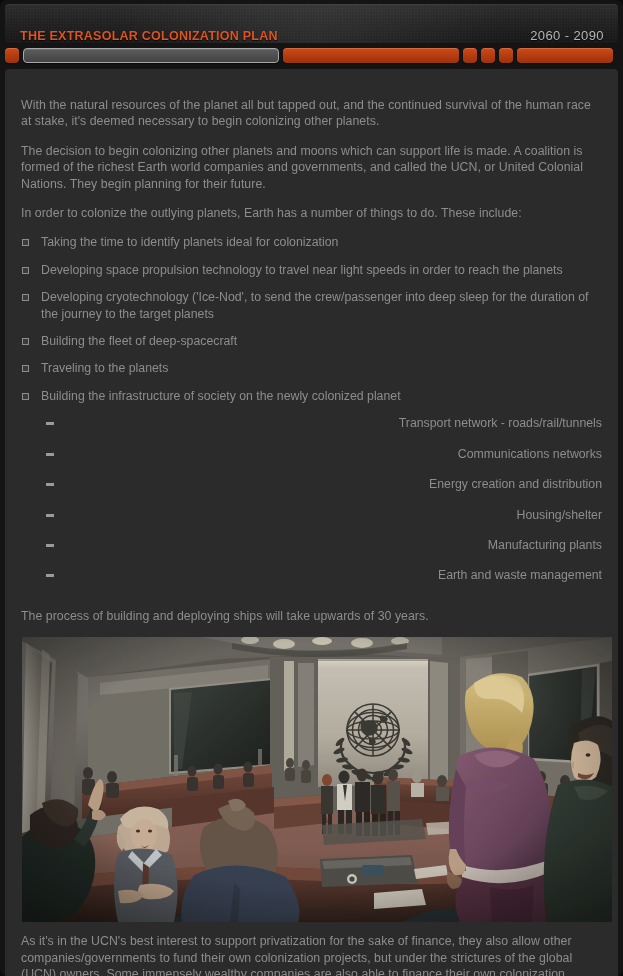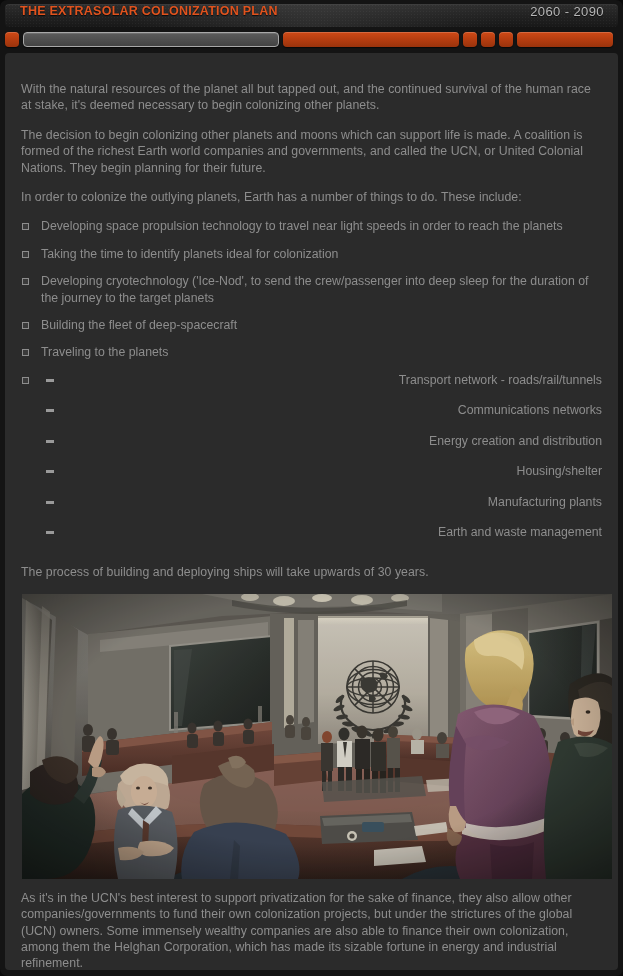--- a/index.html
+++ b/index.html
@@ -28,23 +28,23 @@
   
   #title-bar {
     position: relative;
     height: 23px;
     border-radius: 4px;
     background:
       radial-gradient(circle at 50% 120%, rgba(90,90,90,0.30) 0%, rgba(40,40,40,0.0) 62%),
       linear-gradient(180deg, #2e2e2e 0%, #232323 45%, #181818 100%);
     box-shadow: inset 0 1px 0 rgba(255,255,255,0.05);
     display: flex;
-    align-items: flex-start;
+    align-items: flex-end;
     justify-content: space-between;
-    padding: 0 14px 0 15px;
+    padding: 16px 14px 0 15px;
     overflow: hidden;
   }
   #title-bar::before {
     content: "";
     position: absolute;
     inset: 0;
     background-image:
       radial-gradient(rgba(255,255,255,0.045) 0.6px, transparent 0.7px);
     background-size: 3px 3px;
     pointer-events: none;
@@ -193,40 +193,41 @@
 
   <div id="content-panel">
 
     <p class="para">With the natural resources of the planet all but tapped out, and the continued survival of the human race at stake, it's deemed necessary to begin colonizing other planets.</p>
     <p class="para">The decision to begin colonizing other planets and moons which can support life is made. A coalition is formed of the richest Earth world companies and governments, and called the UCN, or United Colonial Nations. They begin planning for their future.</p>
     <p class="para">In order to colonize the outlying planets, Earth has a number of things to do. These include:</p>
 
     <ul class="lvl1">
       <li>
         <span class="sq-bullet"></span>
-        <span>Developing space propulsion technology to travel near light speeds in order to reach the planets</span>
+        <span>Taking the time to identify planets ideal for colonization</span>
       </li>
       <li>
         <span class="sq-bullet"></span>
-        <span>Taking the time to identify planets ideal for colonization</span>
+        <span>Developing space propulsion technology to travel near light speeds in order to reach the planets</span>
       </li>
       <li>
         <span class="sq-bullet"></span>
         <span>Developing cryotechnology ('Ice-Nod', to send the crew/passenger into deep sleep for the duration of the journey to the target planets</span>
       </li>
       <li>
         <span class="sq-bullet"></span>
         <span>Building the fleet of deep-spacecraft</span>
       </li>
       <li>
         <span class="sq-bullet"></span>
         <span>Traveling to the planets</span>
       </li>
       <li>
         <span class="sq-bullet"></span>
+        <span>Building the infrastructure of society on the newly colonized planet</span>
 
         <ul class="lvl2">
           <li>
             <span class="dash-bullet"></span>
             <span>Transport network - roads/rail/tunnels</span>
           </li>
           <li>
             <span class="dash-bullet"></span>
             <span>Communications networks</span>
           </li>

